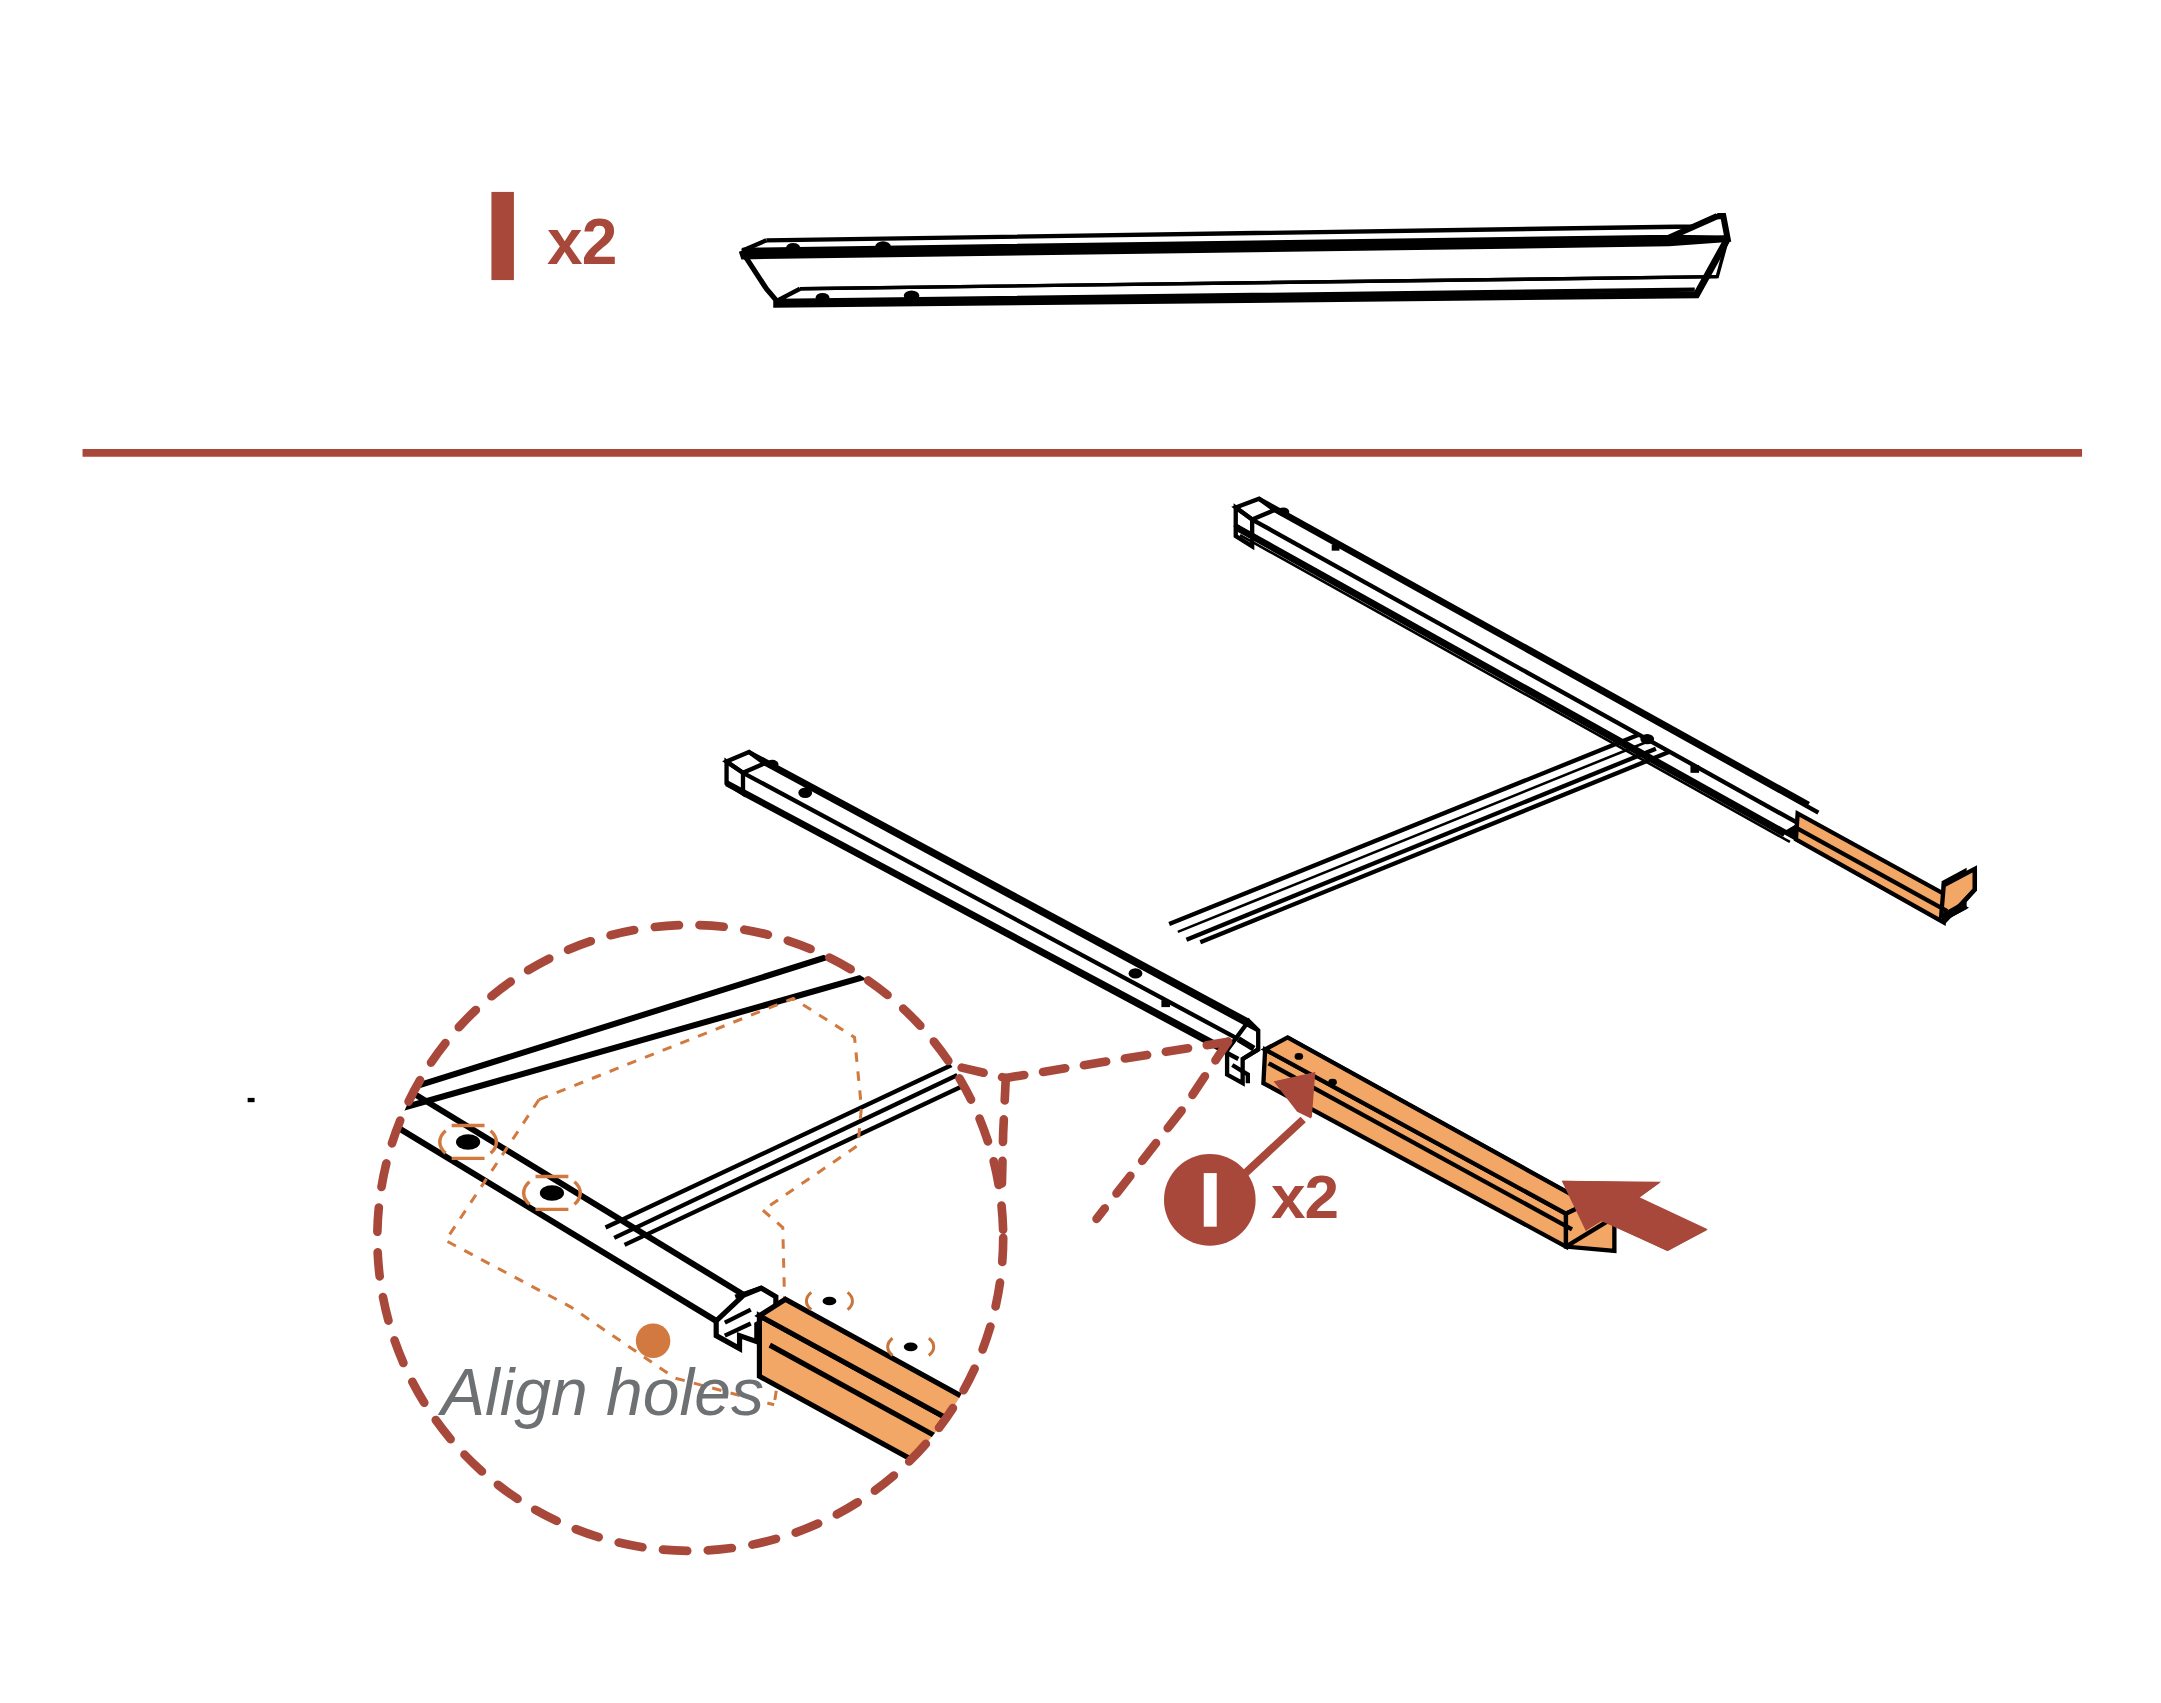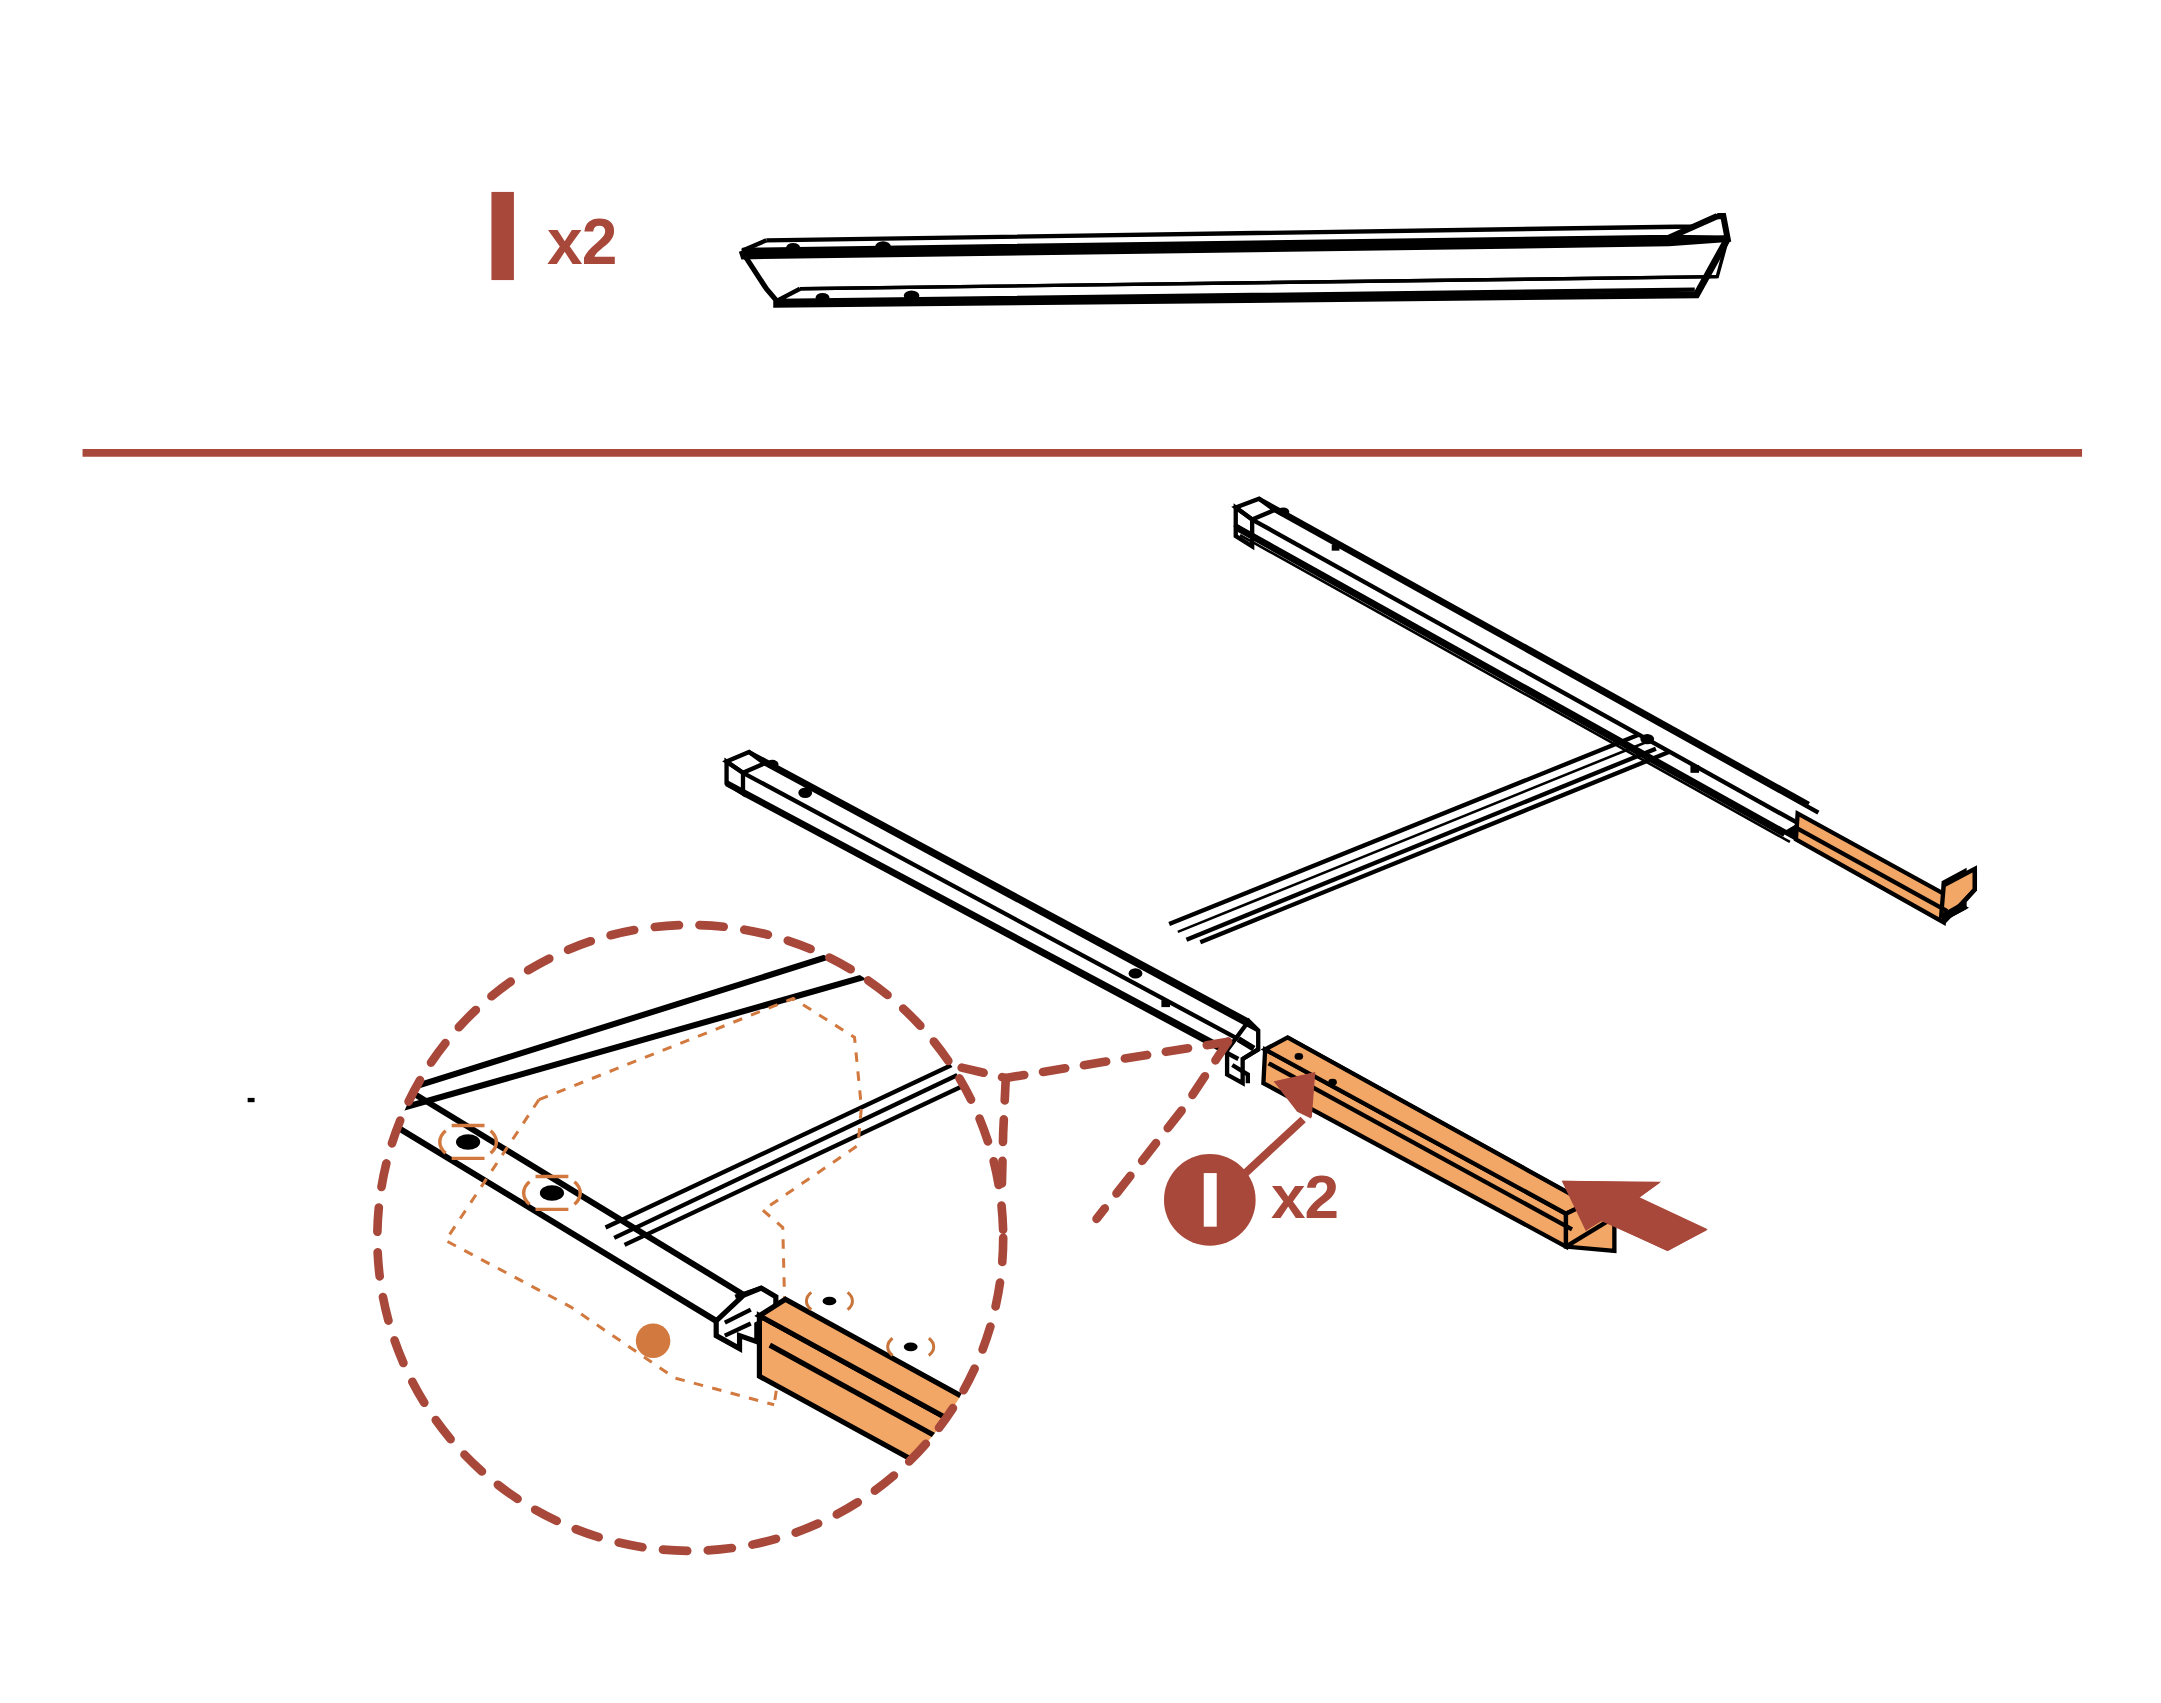--- a/index.html
+++ b/index.html
@@ -267,20 +267,21 @@
         <path d="M 1032 1548 a 22 15 0 0 0 0 20" fill="none" stroke="#C9763C" stroke-width="3.5"></path>
         <path d="M 1074 1548 a 22 15 0 0 1 0 20" fill="none" stroke="#C9763C" stroke-width="3.5"></path>
       </g>
 
       <circle cx="755" cy="1551" r="20" fill="#D2793F"></circle>
     </g>
 
     <circle cx="798" cy="1432" r="362" fill="none" stroke="#A8483A" stroke-width="10" stroke-dasharray="28 24" stroke-linecap="round"></circle>
   </svg>
 
+  <div id="align-text">Align holes</div>
 
   <svg class="layer" viewBox="0 0 2500 1970" width="2162" height="1703" style="position:absolute;left:0;top:0;">
     <g fill="none" stroke="#A8483A" stroke-width="10" stroke-dasharray="26 22" stroke-linecap="round">
       <path d="M 1112 1235 L 1163 1247 L 1420 1205"></path>
       <path d="M 1163 1247 L 1160 1310 L 1158 1390"></path>
       <path d="M 1420 1205 L 1370 1280 L 1268 1410"></path>
     </g>
   </svg>
 
   <svg class="layer" viewBox="0 0 2500 1970" width="2162" height="1703" style="position:absolute;left:0;top:0;">

